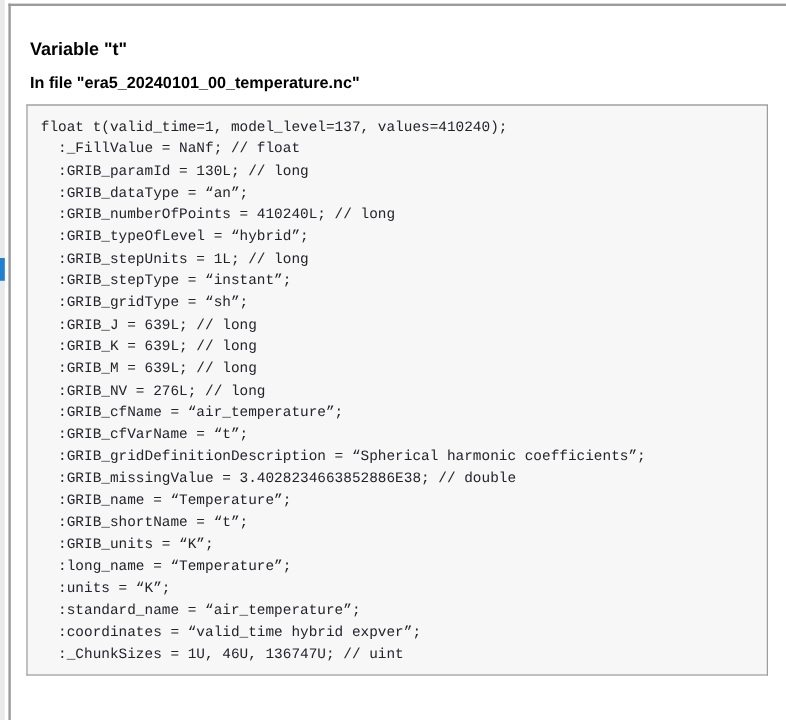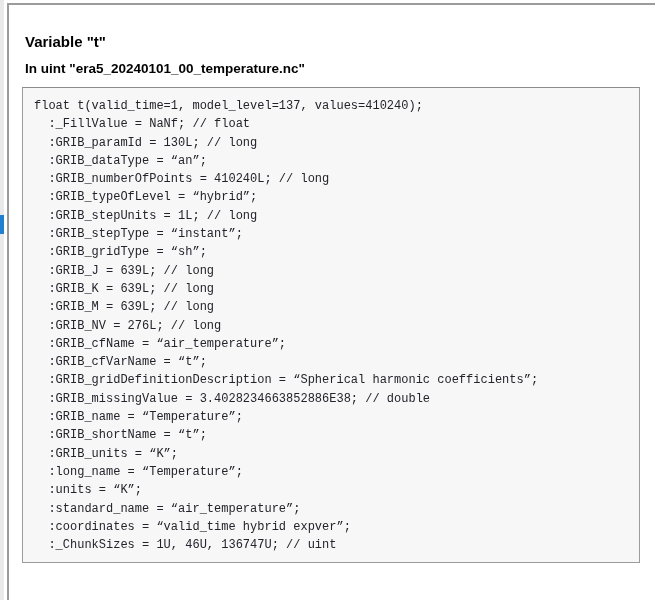--- a/index.html
+++ b/index.html
@@ -97,21 +97,21 @@
 
   <div class="left-strip">
     <div class="left-thumb"></div>
   </div>
 
   <div class="top-line"></div>
   <div class="left-line"></div>
 
   <h1 class="title">Variable "t"</h1>
 
-  <h2 class="subtitle">In uint "era5_20240101_00_temperature.nc"</h2>
+  <h2 class="subtitle">In file "era5_20240101_00_temperature.nc"</h2>
 
   <pre class="codebox">float t(valid_time=1, model_level=137, values=410240);
   :_FillValue = NaNf; // float
   :GRIB_paramId = 130L; // long
   :GRIB_dataType = “an”;
   :GRIB_numberOfPoints = 410240L; // long
   :GRIB_typeOfLevel = “hybrid”;
   :GRIB_stepUnits = 1L; // long
   :GRIB_stepType = “instant”;
   :GRIB_gridType = “sh”;

